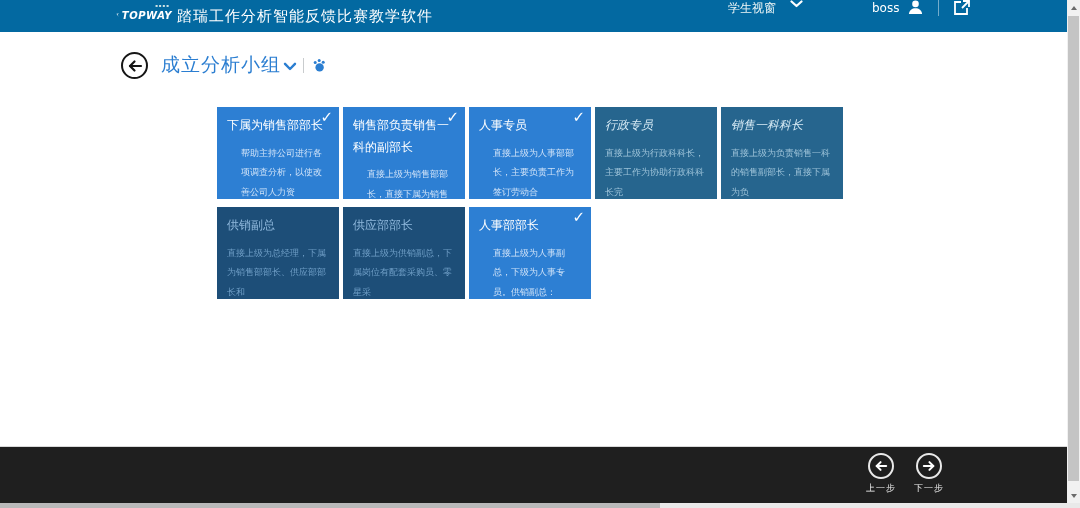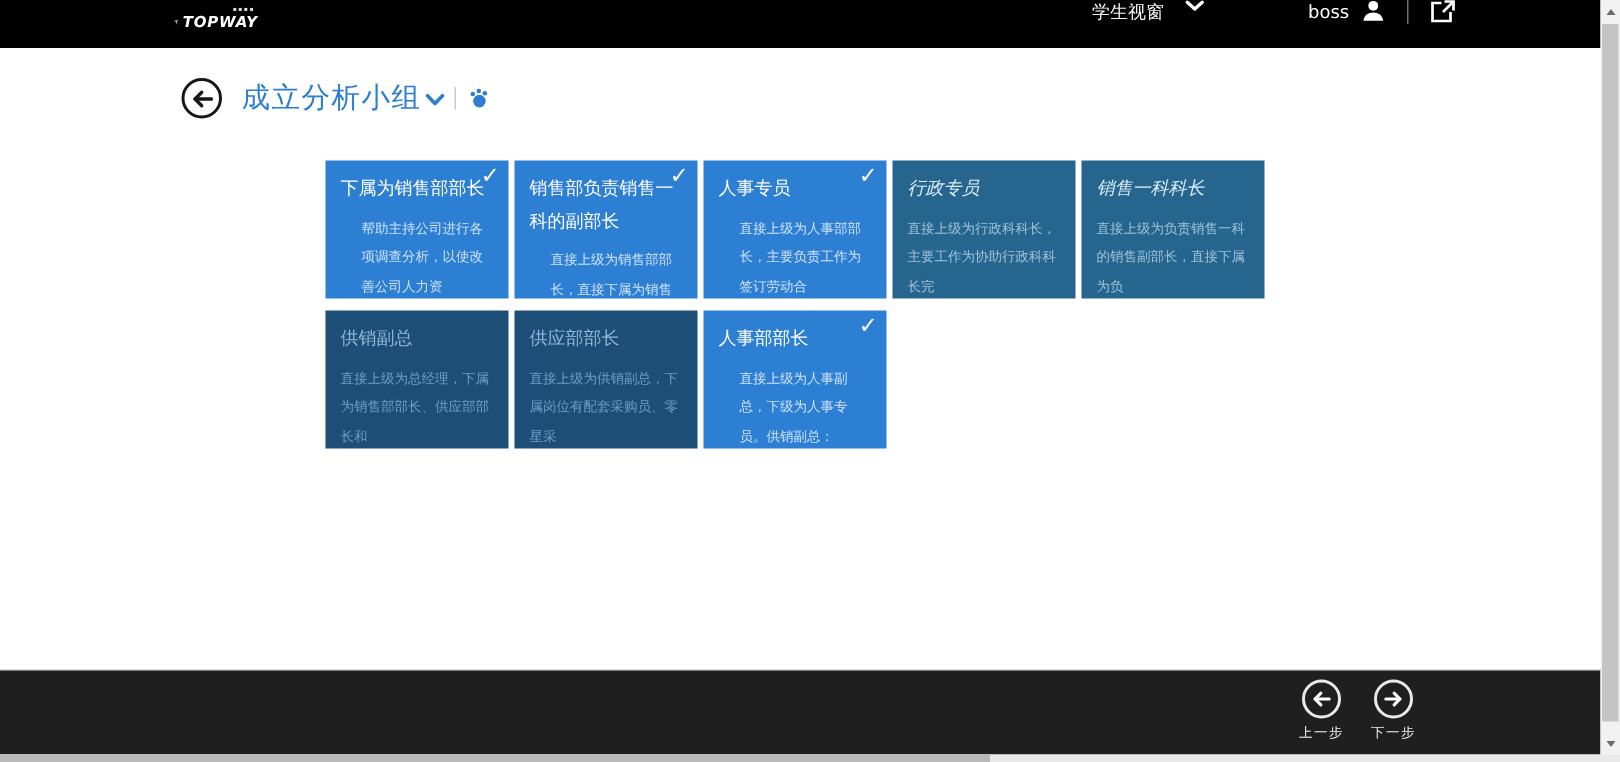--- a/index.html
+++ b/index.html
@@ -2,21 +2,21 @@
 <html><head>
 <meta charset="utf-8">
 <style>
   * { margin:0; padding:0; box-sizing:border-box; }
   html,body { width:1080px; height:508px; overflow:hidden; }
   body { font-family:"DejaVu Sans","Liberation Sans",sans-serif; background:#ffffff; position:relative; }
 
   
   .header{
     position:absolute; top:0; left:0; width:1067px; height:32px;
-    background:#000000; color:#fff; z-index:5;
+    background:#0369a1; color:#fff; z-index:5;
   }
   .logo{ position:absolute; left:116px; top:3px; width:56px; height:26px; cursor:default; }
   .logo-marks{ display:block; font-size:4px; letter-spacing:1px; color:#cfe3e5; text-align:right; line-height:6px; padding-right:2px;}
   .logo-text{ display:flex; align-items:center; gap:1px; }
   .logo-text svg{ display:block; }
   .logo-word{ font-size:10px; font-weight:bold; font-style:italic; letter-spacing:.5px; color:#ffffff; }
   .app-title{
     position:absolute; left:177px; top:0; height:32px; line-height:32px;
     font-size:15px; font-weight:500; color:#ffffff; letter-spacing:1px;
   }
@@ -102,20 +102,21 @@
 <div class="header">
   <div class="logo">
     <span class="logo-marks">▪▪▪▪</span>
     <span class="logo-text">
       <svg width="14" height="12" viewBox="0 0 14 12">
         <path d="M0 3 L9 1 L5 4 L7 11 L3 4 Z" fill="#ffffff"></path>
       </svg>
       <span class="logo-word">TOPWAY</span>
     </span>
   </div>
+  <div class="app-title">踏瑞工作分析智能反馈比赛教学软件</div>
 
   <div class="viewport-dd">
     <span>学生视窗</span>
     <svg width="13" height="8" viewBox="0 0 13 8">
       <path d="M1.5 1.5 L6.5 6 L11.5 1.5" fill="none" stroke="#ffffff" stroke-width="2.2" stroke-linecap="round" stroke-linejoin="round"></path>
     </svg>
   </div>
 
   <div class="user-cluster">
     <span>boss</span>

